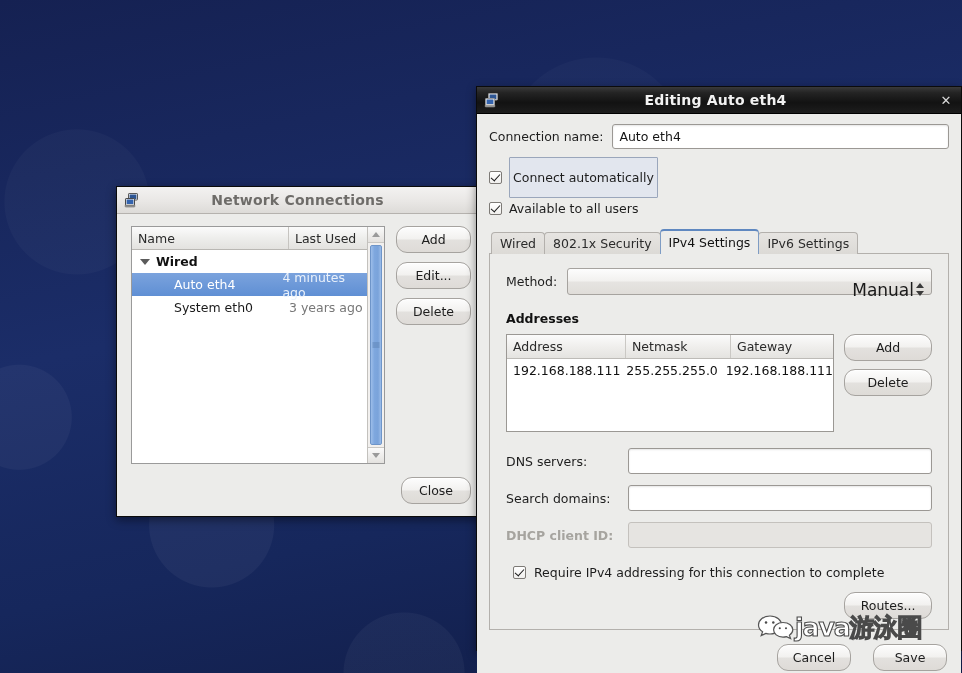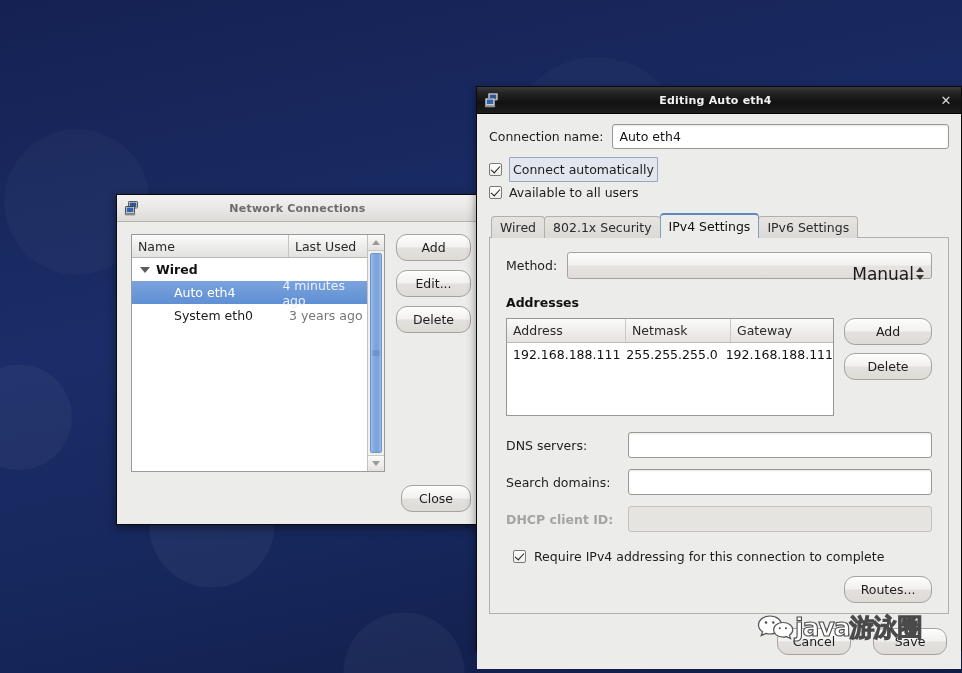--- a/index.html
+++ b/index.html
@@ -55,21 +55,21 @@
     background: linear-gradient(180deg, #3a3a3a 0%, #242424 22%, #121212 60%, #1d1d1d 100%);
     border-bottom: 1px solid #000;
   }
   .titlebar.inactive {
     background: linear-gradient(180deg, #f3f2f1 0%, #e9e7e5 55%, #dddbd8 100%);
     border-bottom: 1px solid #b5b2ae;
   }
   .title-text {
     flex: 1;
     text-align: center;
-    font-size: 11px;
+    font-size: 14px;
     font-weight: bold;
     letter-spacing: 0.2px;
   }
   .titlebar.active .title-text { color: #f2f2f2; }
   .titlebar.inactive .title-text { color: #6e6c69; }
 
   .win-icon {
     width: 16px;
     height: 16px;
     margin-left: 7px;
@@ -91,21 +91,21 @@
   .win-body {
     background: #ececea;
     flex: 1 1 auto;
     position: relative;
     box-sizing: border-box;
   }
 
   
   #net-conn-window {
     left: 116px;
-    top: 194px;
+    top: 186px;
     width: 370px;
     height: 331px;
   }
   #net-conn-window .win-body {
     padding: 12px 14px 12px 14px;
     display: flex;
     flex-direction: column;
   }
   .nc-main {
     display: flex;
@@ -308,21 +308,21 @@
     position: absolute;
     left: 3px; top: 0px;
     width: 4px; height: 8px;
     border: solid #1a1a1a;
     border-width: 0 1.6px 1.6px 0;
     transform: rotate(42deg);
   }
   .focus-box {
     border: 1px solid #9aa6bb;
     background: #e2e6ee;
-    padding: 4px 3px;
+    padding: 12px 3px;
     border-radius: 1px;
   }
 
   
   .tabs {
     display: flex;
     align-items: flex-end;
     margin-top: 10px;
     padding-left: 2px;
     height: 25px;

